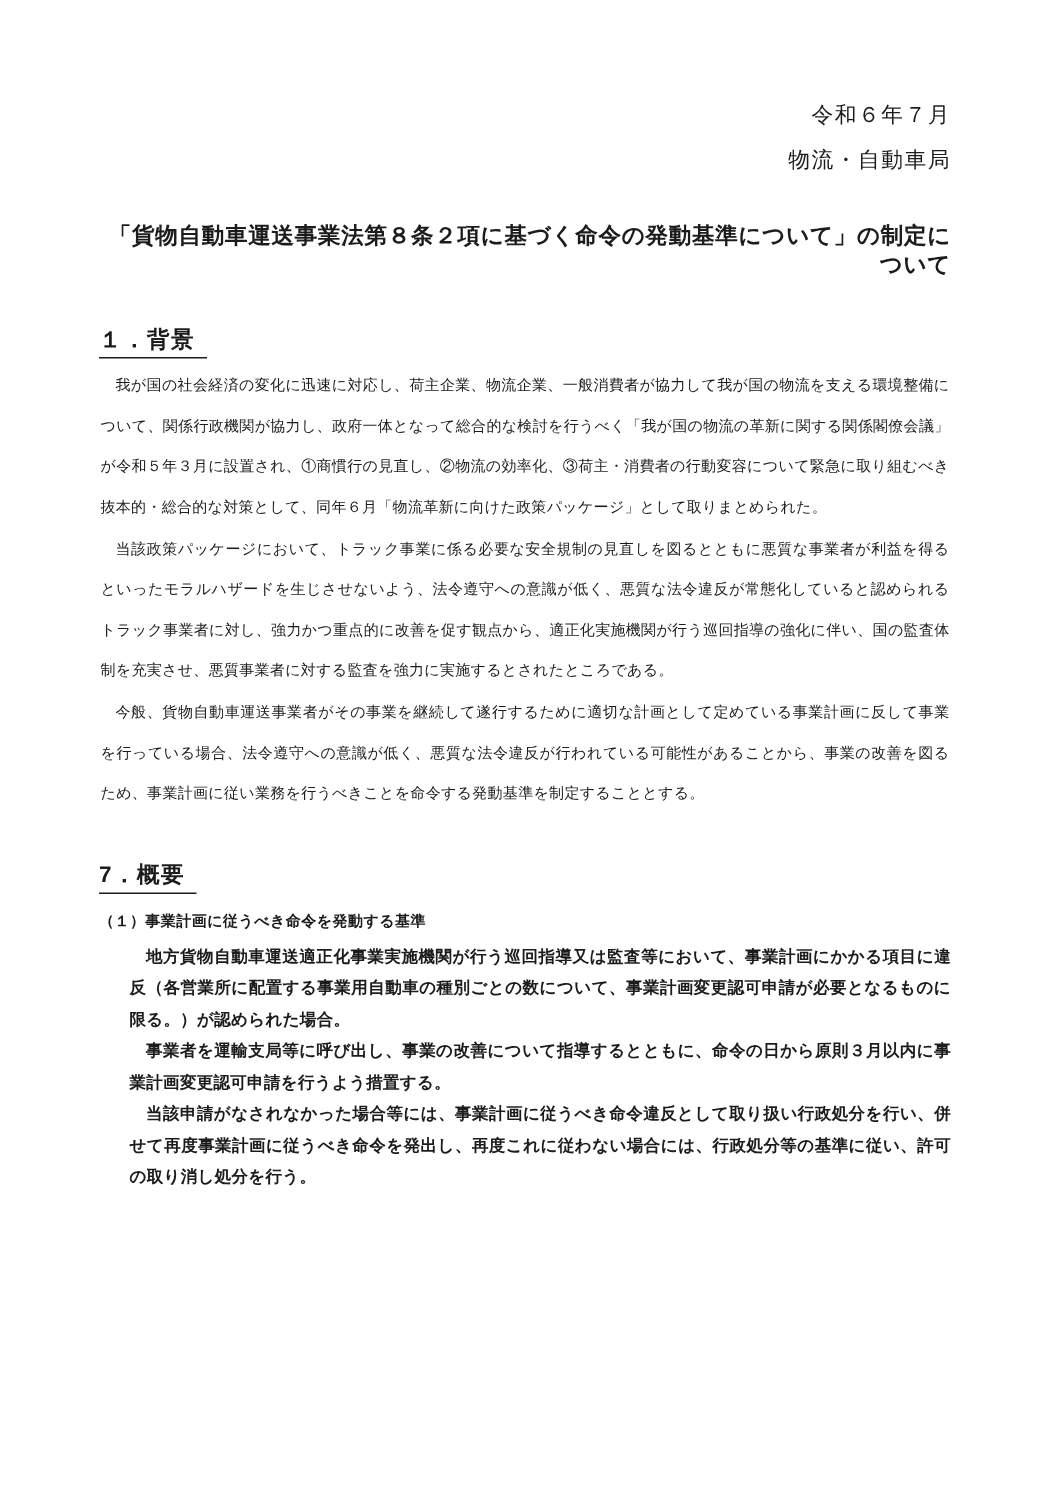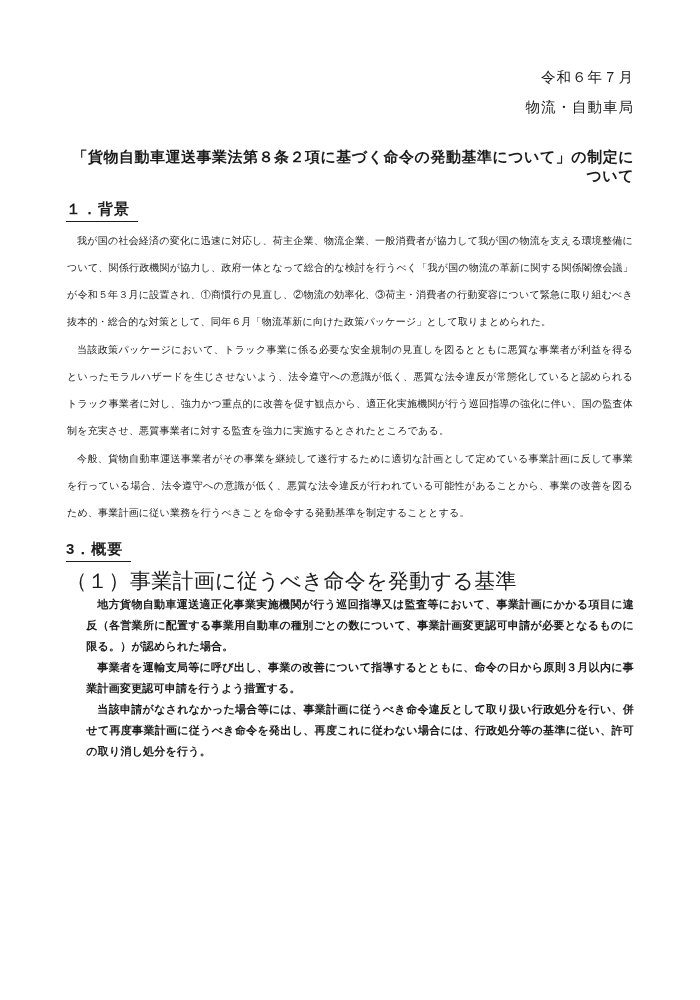--- a/index.html
+++ b/index.html
@@ -31,21 +31,21 @@
     margin-top: 26px;
     text-align: right;
     font-size: 15px;
     font-weight: bold;
     letter-spacing: 0.5px;
   }
   .section {
     margin-top: 0;
   }
   .section-heading-wrap {
-    margin-top: 14px;
+    margin-top: 31px;
   }
   .section-heading {
     display: inline-block;
     font-size: 15px;
     font-weight: bold;
     letter-spacing: 1px;
     border-bottom: 1.6px solid #1c1c1c;
     padding: 0 0.5em 2px 0;
   }
   .body-paragraph {
@@ -54,22 +54,22 @@
     line-height: 27px;
     text-align: justify;
     text-indent: 1em;
     letter-spacing: 0.2px;
   }
   .body-start {
     margin-top: 5px;
   }
   .subsection-heading {
     margin-top: 5px;
-    font-size: 21px;
-    font-weight: normal;
+    font-size: 10px;
+    font-weight: bold;
     line-height: 27px;
     letter-spacing: 0.3px;
   }
   .subsection-paragraph {
     margin: 0 0 0 1.85em;
     font-size: 11px;
     line-height: 21px;
     text-align: justify;
     text-indent: 1em;
     letter-spacing: 0.2px;
@@ -92,21 +92,21 @@
     <div class="section-heading-wrap">
       <span class="section-heading">１．背景</span>
     </div>
     <p class="body-paragraph body-start">我が国の社会経済の変化に迅速に対応し、荷主企業、物流企業、一般消費者が協力して我が国の物流を支える環境整備について、関係行政機関が協力し、政府一体となって総合的な検討を行うべく「我が国の物流の革新に関する関係閣僚会議」が令和５年３月に設置され、①商慣行の見直し、②物流の効率化、③荷主・消費者の行動変容について緊急に取り組むべき抜本的・総合的な対策として、同年６月「物流革新に向けた政策パッケージ」として取りまとめられた。</p>
     <p class="body-paragraph">当該政策パッケージにおいて、トラック事業に係る必要な安全規制の見直しを図るとともに悪質な事業者が利益を得るといったモラルハザードを生じさせないよう、法令遵守への意識が低く、悪質な法令違反が常態化していると認められるトラック事業者に対し、強力かつ重点的に改善を促す観点から、適正化実施機関が行う巡回指導の強化に伴い、国の監査体制を充実させ、悪質事業者に対する監査を強力に実施するとされたところである。</p>
     <p class="body-paragraph">今般、貨物自動車運送事業者がその事業を継続して遂行するために適切な計画として定めている事業計画に反して事業を行っている場合、法令遵守への意識が低く、悪質な法令違反が行われている可能性があることから、事業の改善を図るため、事業計画に従い業務を行うべきことを命令する発動基準を制定することとする。</p>
   </div>
 
   <div class="section">
     <div class="section-heading-wrap">
-      <span class="section-heading">3．概要</span>
+      <span class="section-heading">7．概要</span>
     </div>
 
     <div class="subsection-heading">（１）事業計画に従うべき命令を発動する基準</div>
     <p class="subsection-paragraph">地方貨物自動車運送適正化事業実施機関が行う巡回指導又は監査等において、事業計画にかかる項目に違反（各営業所に配置する事業用自動車の種別ごとの数について、事業計画変更認可申請が必要となるものに限る。）が認められた場合。</p>
 
     <p class="subsection-paragraph">事業者を運輸支局等に呼び出し、事業の改善について指導するとともに、命令の日から原則３月以内に事業計画変更認可申請を行うよう措置する。</p>
     <p class="subsection-paragraph">当該申請がなされなかった場合等には、事業計画に従うべき命令違反として取り扱い行政処分を行い、併せて再度事業計画に従うべき命令を発出し、再度これに従わない場合には、行政処分等の基準に従い、許可の取り消し処分を行う。</p>
   </div>
 
 </div>

